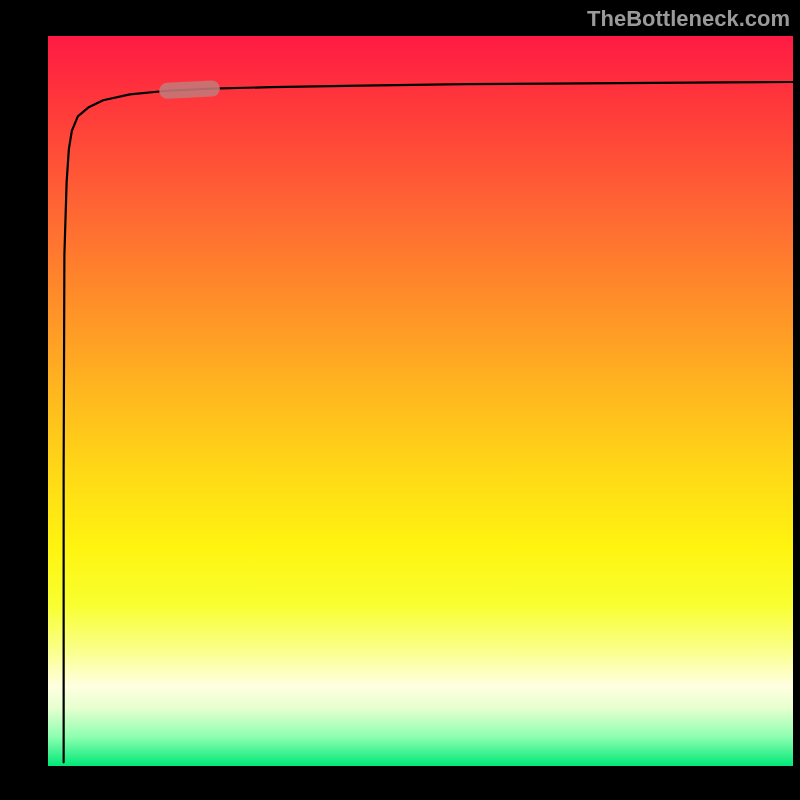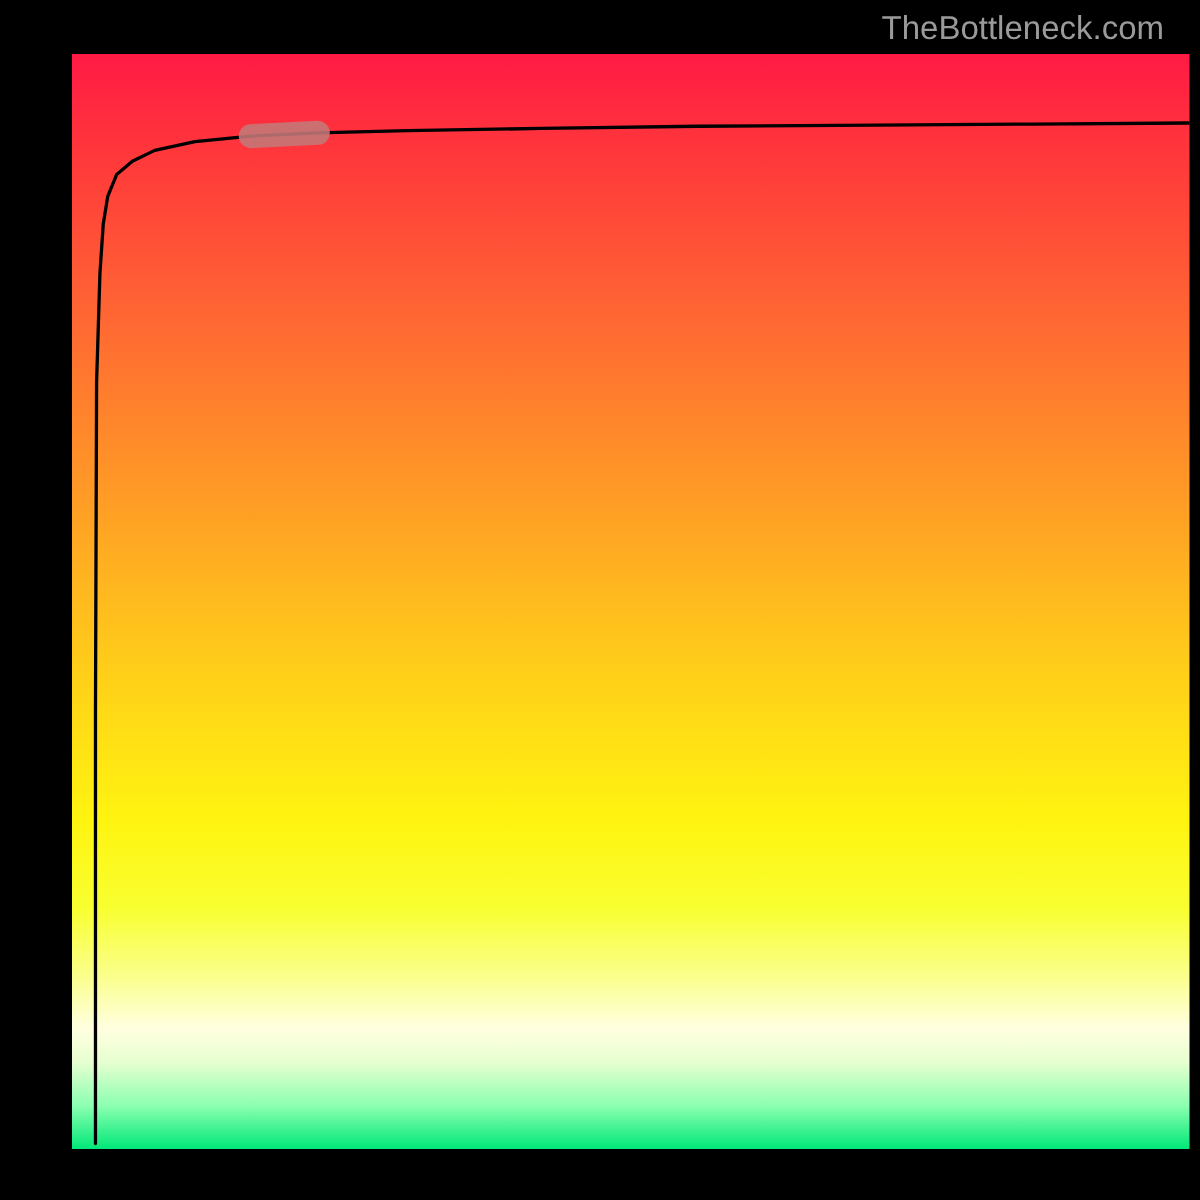--- a/index.html
+++ b/index.html
@@ -7,24 +7,25 @@
     width: 800px;
     height: 800px;
     background: #000;
     position: relative;
     overflow: hidden;
     font-family: Arial, Helvetica, sans-serif;
   }
   .attribution {
     position: absolute;
     top: 6px;
-    right: 24px;
+    right: 10px;
     color: #9a9a9a;
     font-size: 22px;
     z-index: 20;
+    font-weight: bold;
   }
   .plot-area {
     position: absolute;
     left: 48px;
     top: 36px;
     width: 745px;
     height: 730px;
     background: linear-gradient(to bottom,
       #ff1a44 0%,
       #ff3a3a 10%,

